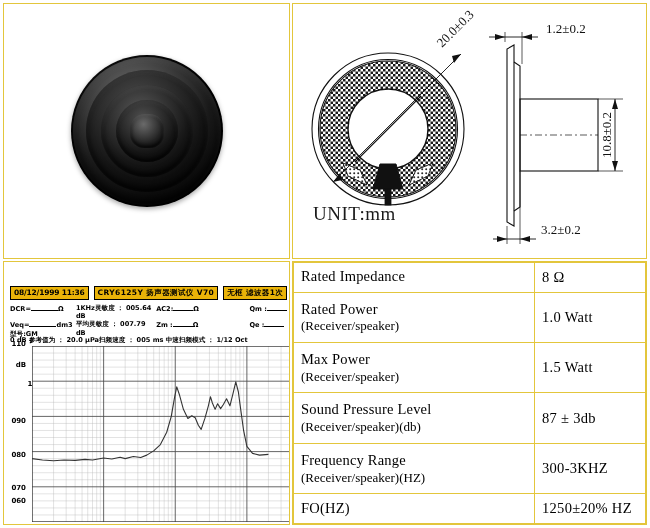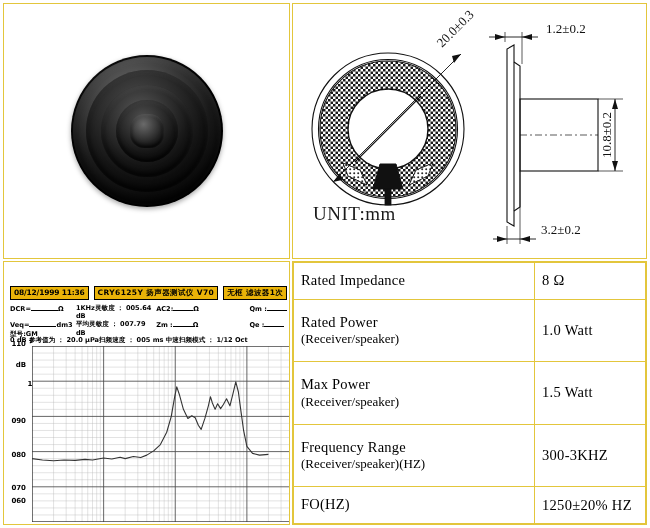--- a/index.html
+++ b/index.html
@@ -296,20 +296,24 @@
           </tr>
           <tr>
             <td class="sp-label">Rated  Power<span class="sub">(Receiver/speaker)</span></td>
             <td class="sp-value">1.0 Watt</td>
           </tr>
           <tr>
             <td class="sp-label">Max  Power<span class="sub">(Receiver/speaker)</span></td>
             <td class="sp-value">1.5 Watt</td>
           </tr>
           <tr>
+            <td class="sp-label">Sound  Pressure  Level<span class="sub">(Receiver/speaker)(db)</span></td>
+            <td class="sp-value">87 ± 3db</td>
+          </tr>
+          <tr>
             <td class="sp-label">Frequency   Range<span class="sub">(Receiver/speaker)(HZ)</span></td>
             <td class="sp-value">300-3KHZ</td>
           </tr>
           <tr>
             <td class="sp-label">FO(HZ)</td>
             <td class="sp-value">1250±20% HZ</td>
           </tr>
         </tbody>
     </table>
   </div>

